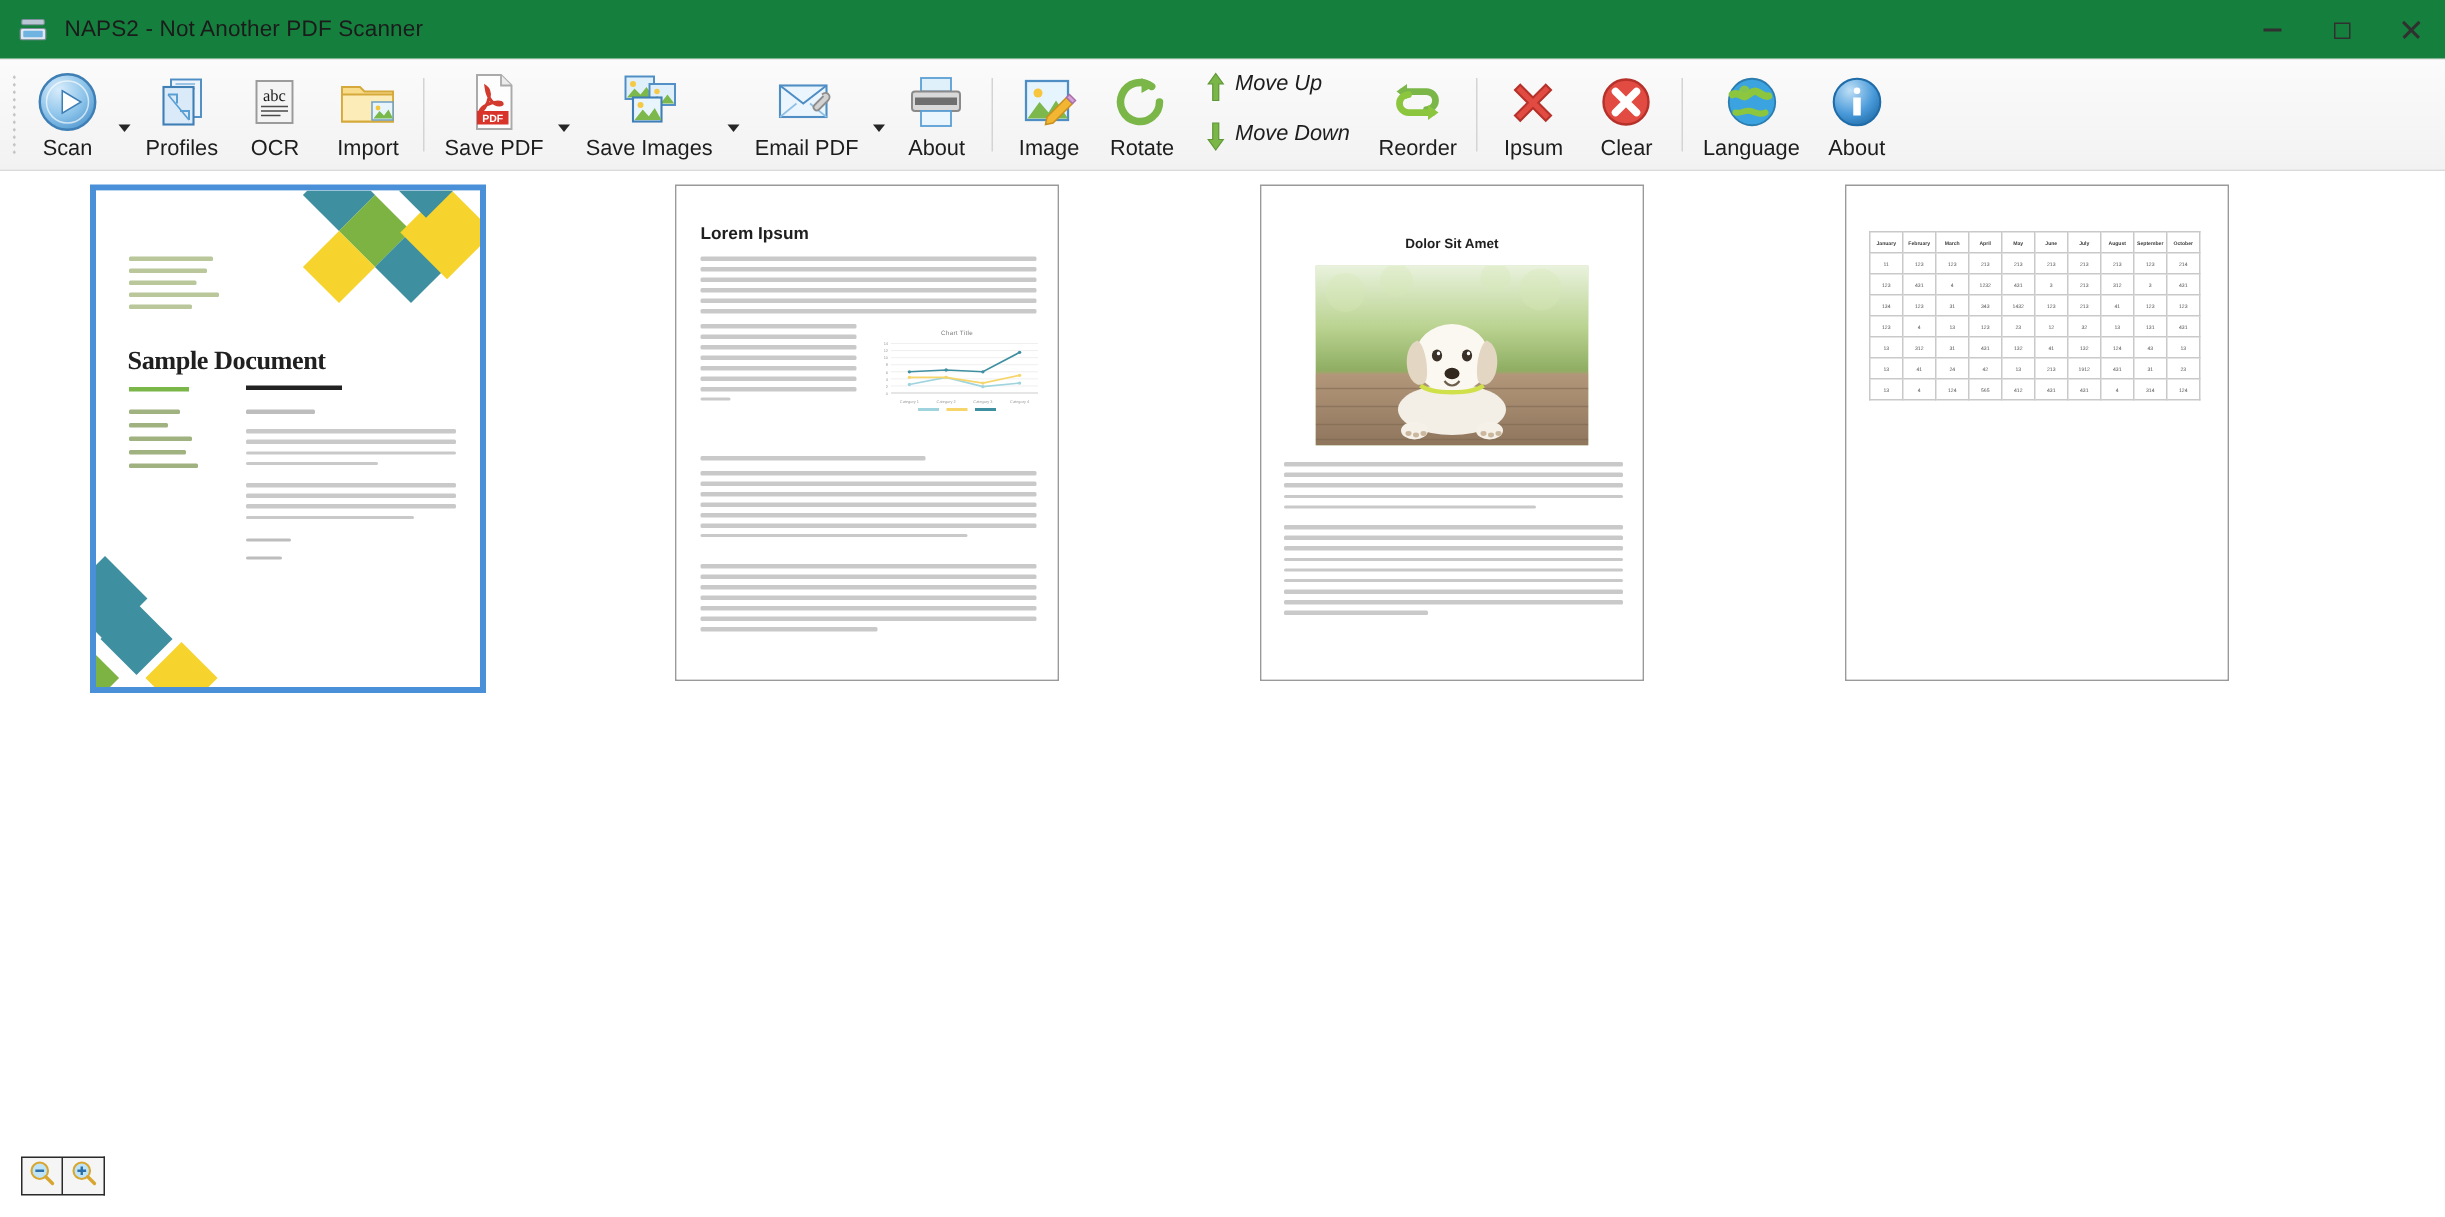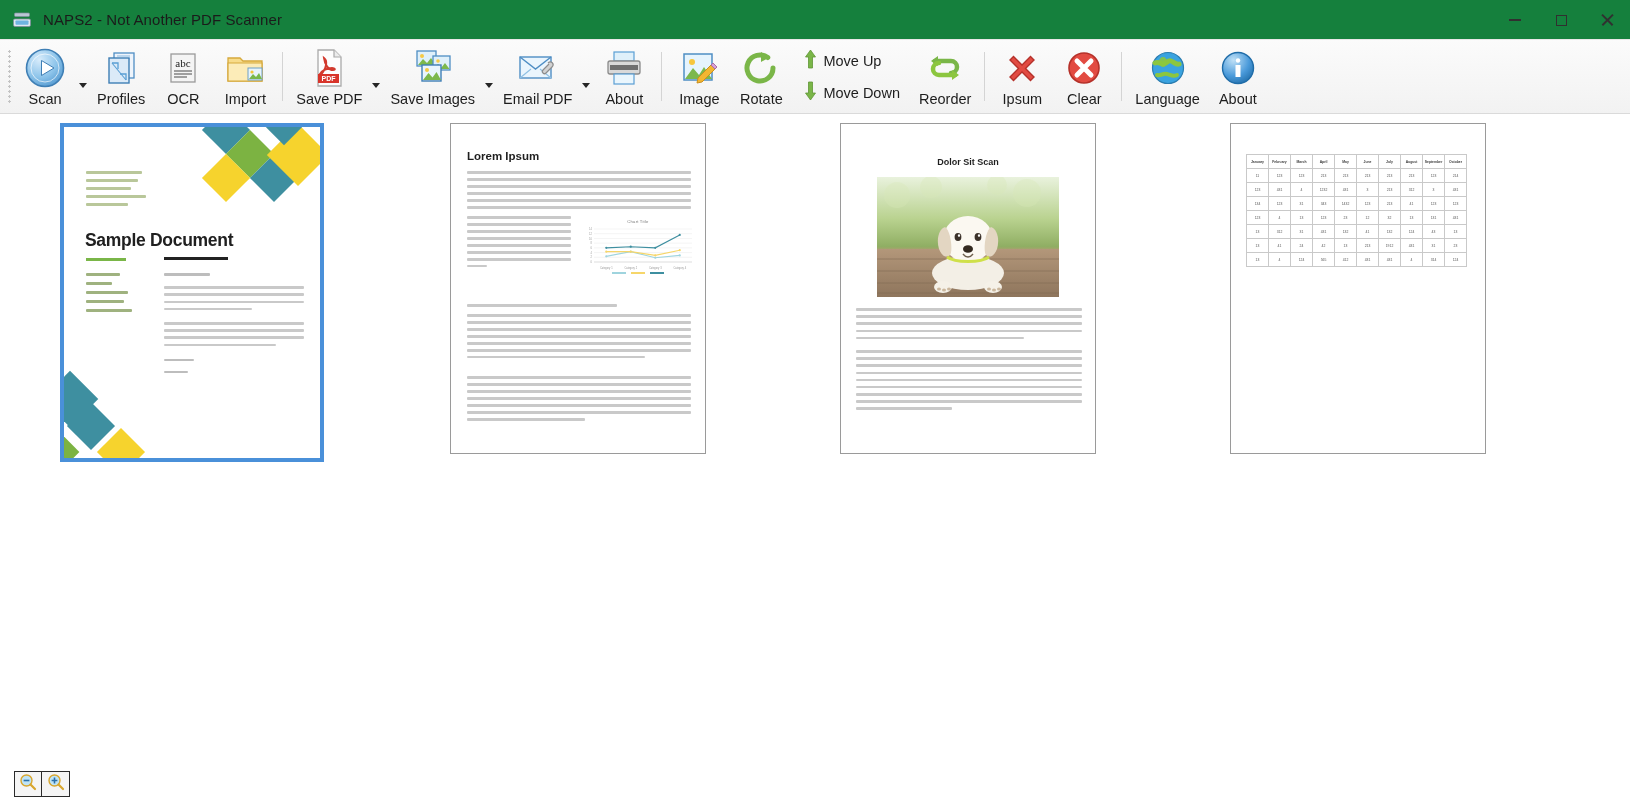--- a/index.html
+++ b/index.html
@@ -67,22 +67,22 @@
   .caret {
     width: 0; height: 0; border-left: 4.5px solid transparent;
     border-right: 4.5px solid transparent; border-top: 5px solid #262626;
   }
   
   .tb-stack {
     display: flex; flex-direction: column; justify-content: center;
     padding: 0 6px; gap: 2px;
   }
   .tb-row {
-    display: flex; align-items: center; gap: 6px;
-    padding: 3px 6px; border-radius: 3px; cursor: default;
+    display: flex; align-items: flex-start; gap: 6px;
+    padding: 3px 6px; border-radius: 3px; cursor: default; font-style: italic;
   }
   .tb-row span.lbl { font-size: 14.5px; color: #1d1d1d; white-space: nowrap; }
 
   
   .workspace {
     position: absolute; left: 0; top: 115px;
     width: 1630px; height: 696px; background: #ffffff;
     overflow: hidden;
   }
   .thumbs { display: flex; padding: 8px 0 0 60px; gap: 0; }
@@ -107,21 +107,21 @@
   .dia { position: absolute; transform: rotate(45deg); }
   .addr {
     position: absolute; left: 22px; top: 44px;
     display: flex; flex-direction: column; gap: 5px;
   }
   .tl { height: 3.1px; background: #b9c79a; border-radius: 1px; }
   .tl.g { background: #9fb27f; }
   .doc-title {
     position: absolute; left: 21px; top: 103px;
     font-size: 17.5px; font-weight: bold; color: #202020;
-    letter-spacing: -.3px; font-family: Liberation Sans, sans-serif;
+    letter-spacing: -.3px; font-family: Liberation Serif, serif;
   }
   .rule-green {
     position: absolute; left: 22px; top: 131px; width: 40px; height: 3px;
     background: #7ab648;
   }
   .rule-dark {
     position: absolute; left: 100px; top: 130px; width: 64px; height: 3.2px;
     background: #222;
   }
   .blk { display: flex; flex-direction: column; gap: 4.6px; }
@@ -604,21 +604,21 @@
             <div class="bl" style="width:224px"></div>
             <div class="bl" style="width:118px"></div>
           </div>
         </div>
       </div>
     </div>
 
     <div class="thumb-slot">
       <div class="page">
         <div class="page-inner">
-          <div class="p3-title">Dolor Sit Scan</div>
+          <div class="p3-title">Dolor Sit Amet</div>
           <div class="photo">
             <svg width="182" height="120" viewBox="0 0 182 120" preserveAspectRatio="none">
               <defs>
                 <linearGradient id="bgGrad" x1="0" y1="0" x2="0" y2="1">
                   <stop offset="0" stop-color="#e9f2dd"></stop>
                   <stop offset=".35" stop-color="#b9d28f"></stop>
                   <stop offset=".58" stop-color="#8fae63"></stop>
                   <stop offset=".62" stop-color="#b79a76"></stop>
                   <stop offset="1" stop-color="#9c8267"></stop>
                 </linearGradient>

